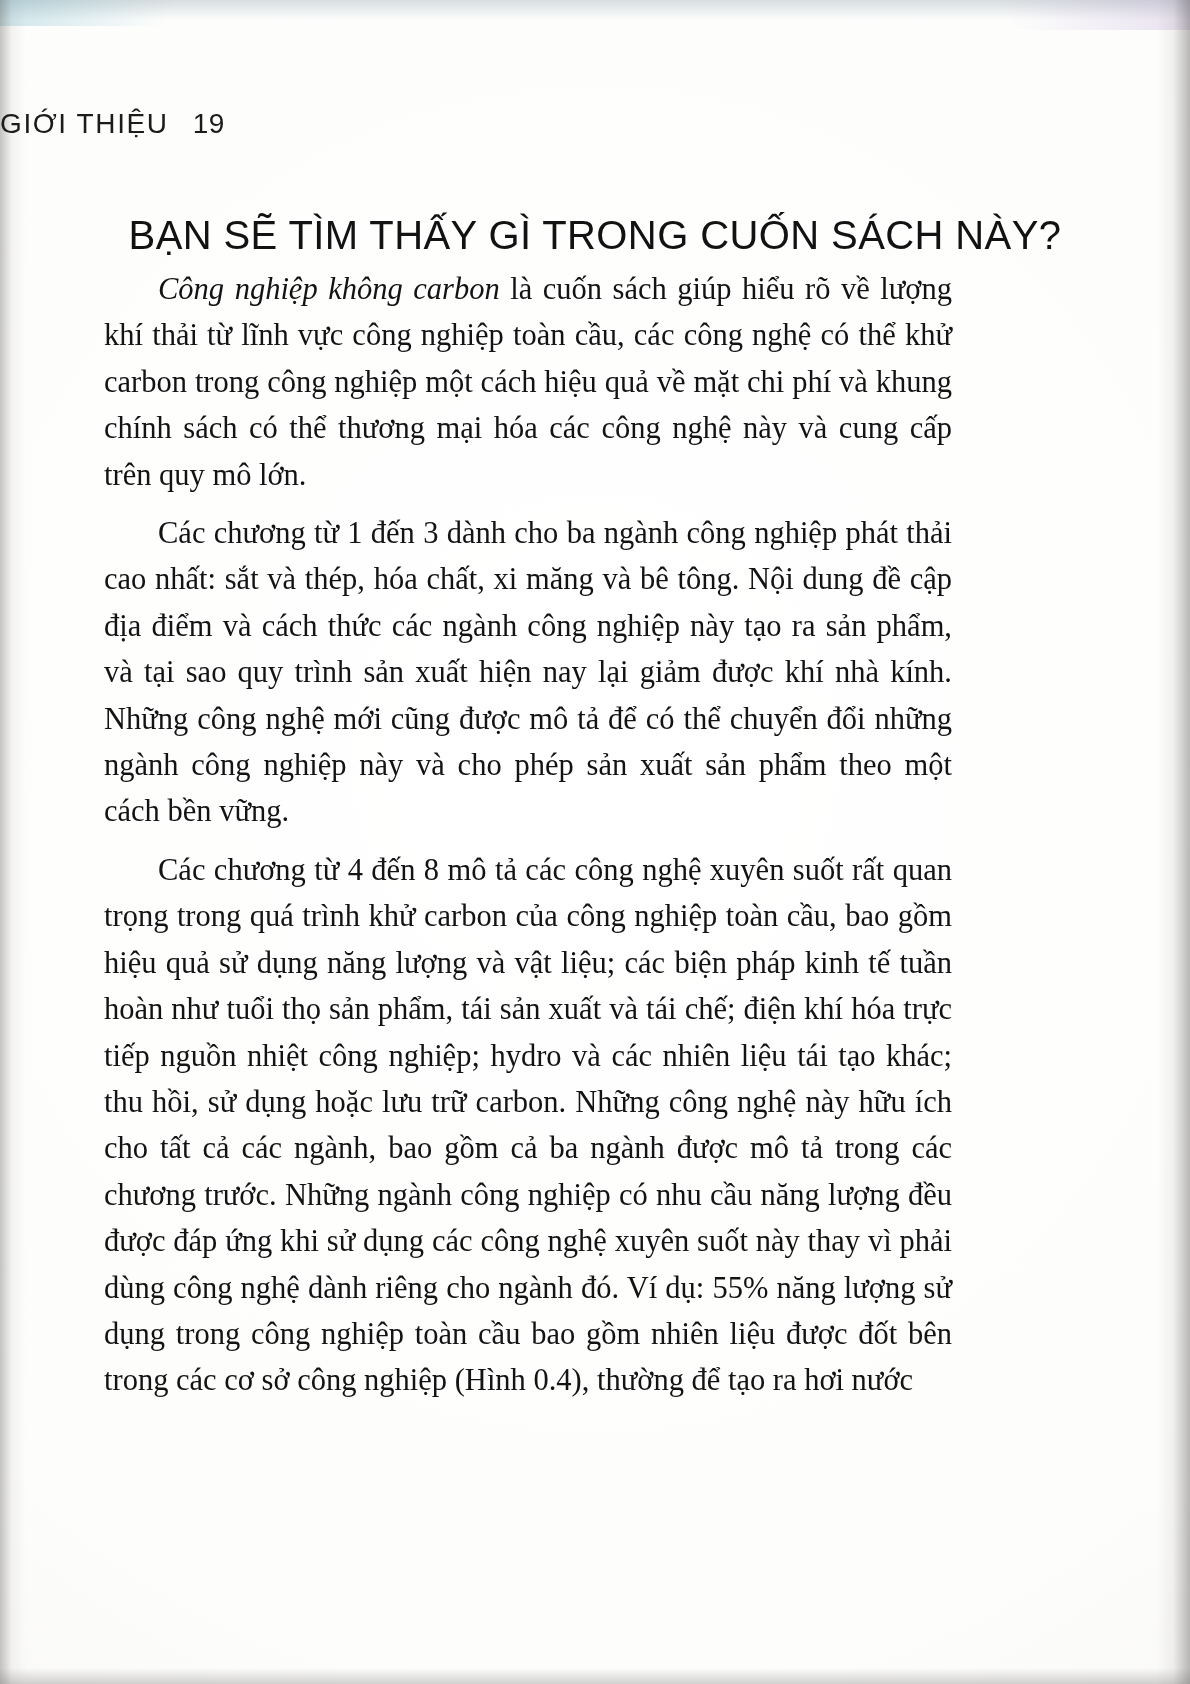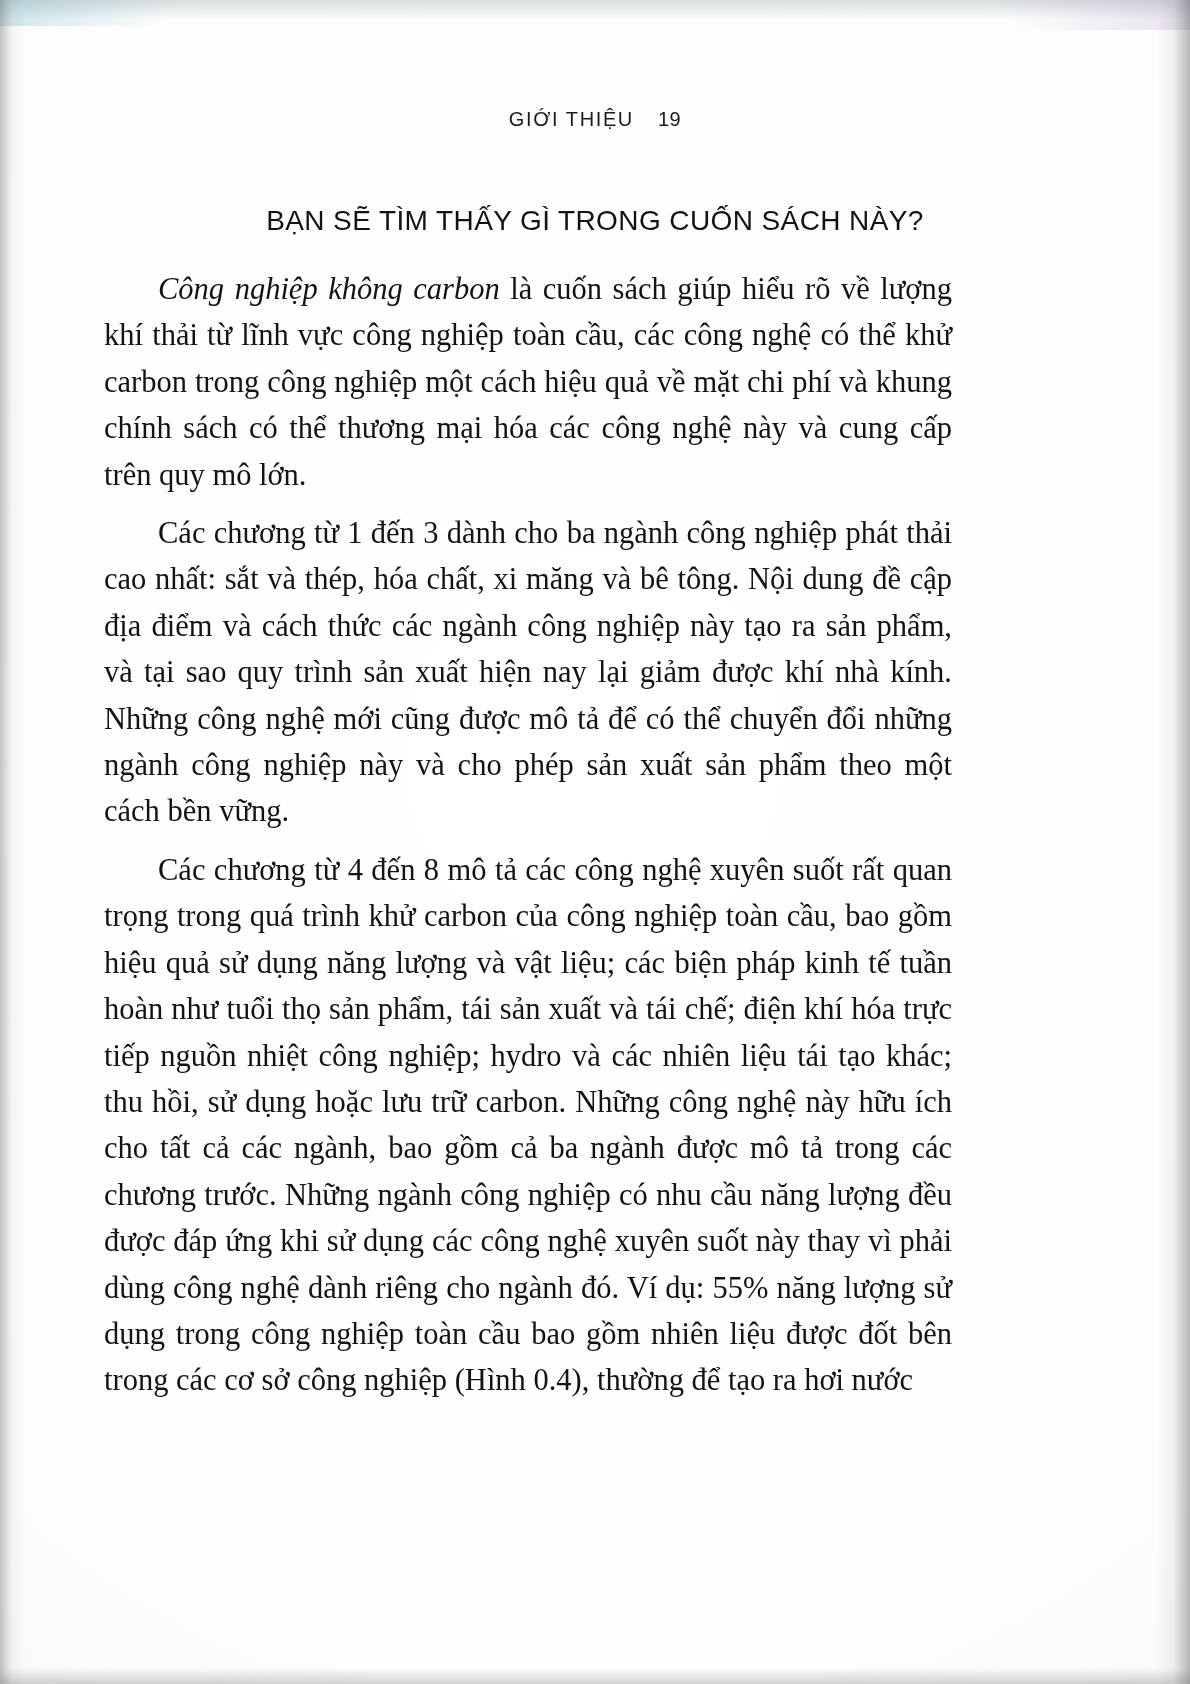--- a/index.html
+++ b/index.html
@@ -66,39 +66,39 @@
     left: 0; right: 0; top: 0;
     padding: 0;
   }
 
   
   .running-head {
     position: absolute;
     top: 108px;
     left: 0;
     right: 0;
-    text-align: center;
+    text-align: left;
     font-family: "Liberation Sans", "DejaVu Sans", sans-serif;
-    font-size: 20px;
+    font-size: 28px;
     letter-spacing: 1.6px;
     color: #1b1b1b;
     font-weight: 500;
   }
   .running-head .rh-label { margin-right: 24px; }
   .running-head .rh-page { letter-spacing: 0.5px; }
 
   
   .section-title {
     position: absolute;
     top: 186px;
     left: 0;
     right: 0;
     text-align: center;
     font-family: "Liberation Sans", "DejaVu Sans", sans-serif;
-    font-size: 28px;
+    font-size: 40px;
     letter-spacing: 0.4px;
     color: #121212;
     font-weight: 400;
   }
 
   .body-copy {
     position: absolute;
     top: 266px;
     left: 104px;
     width: 848px;

